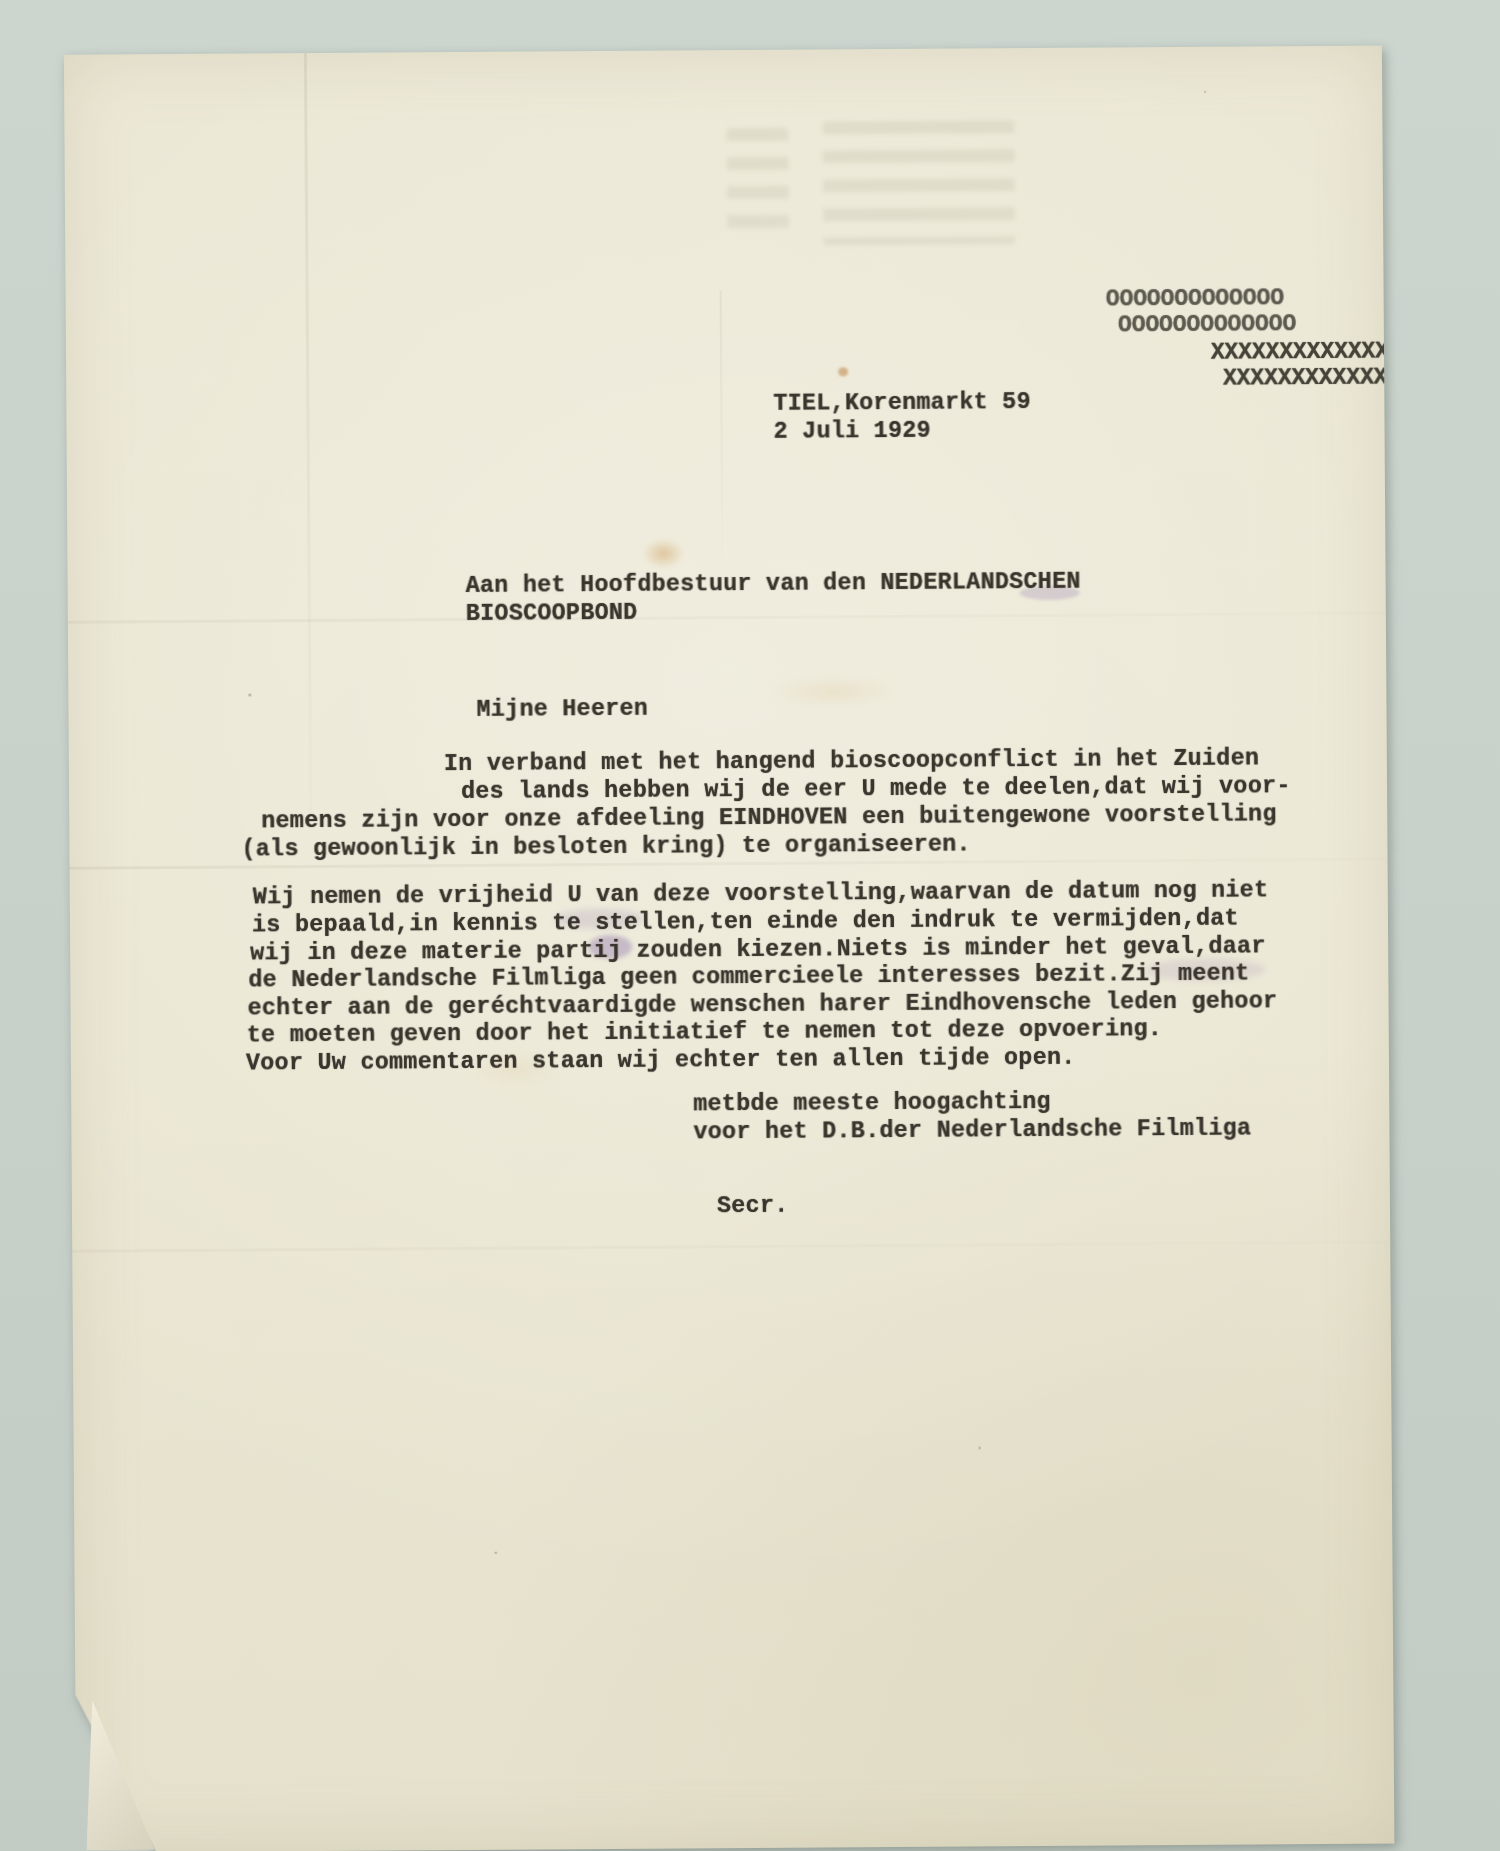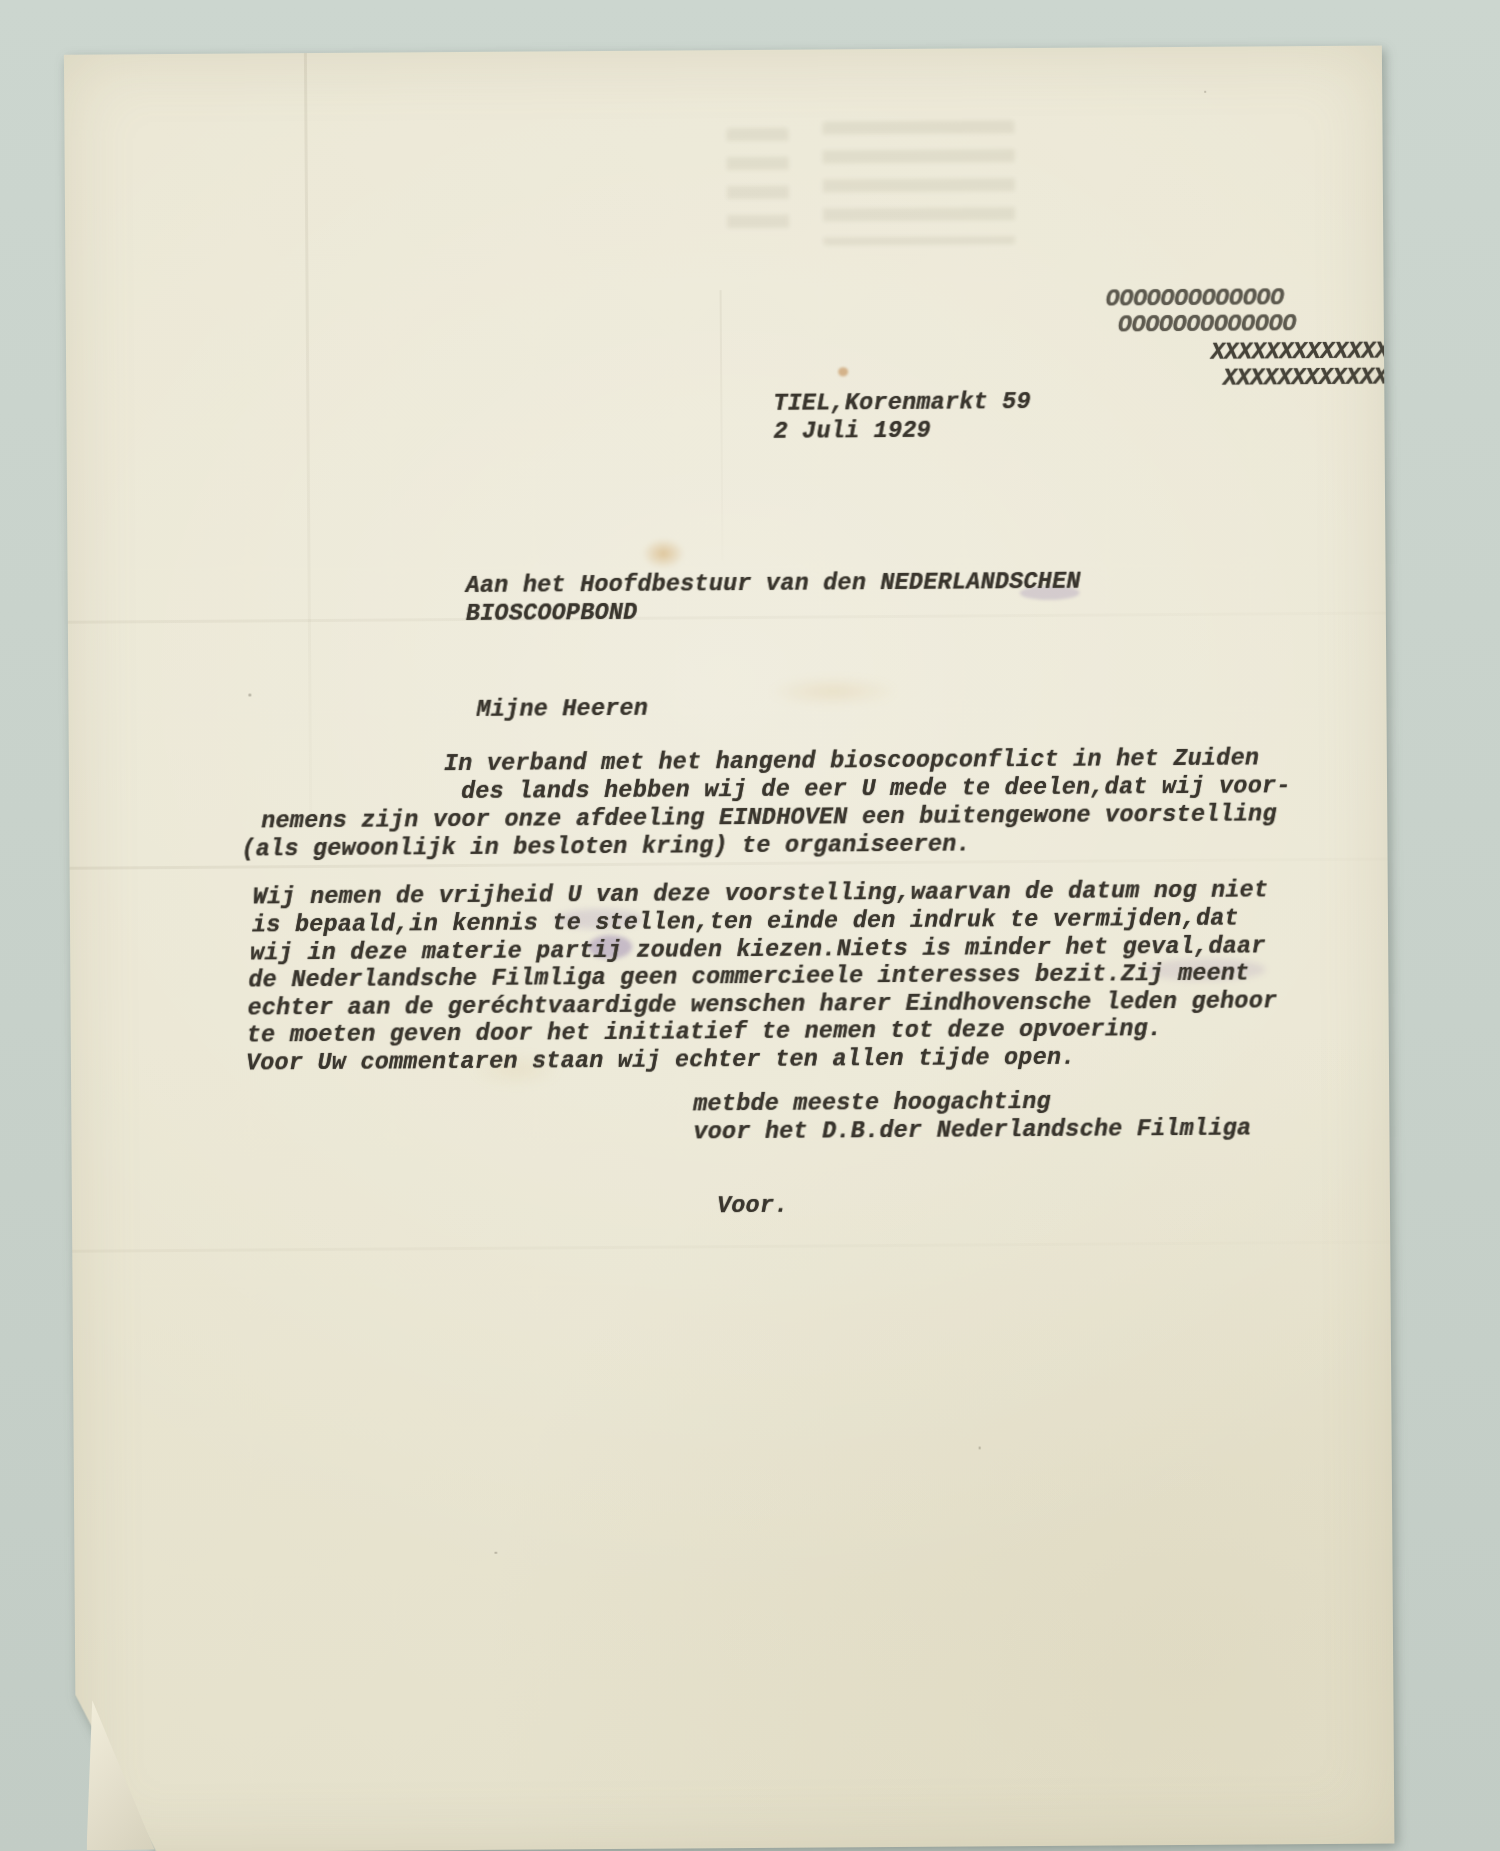--- a/index.html
+++ b/index.html
@@ -5,21 +5,20 @@
   html,body{margin:0;padding:0;}
   body{
     font-family:"Liberation Sans", sans-serif;
     background:#c3cdc6;
   }
   .scene{
     position:relative;
     width:1500px;height:1851px;
     overflow:hidden;
     background:linear-gradient(180deg,#ccd6cf 0%,#c7d1ca 55%,#c2ccc5 100%);
-    font-style:italic;
   }
   .paper-wrap{
     position:absolute;left:0;top:0;width:1500px;height:1851px;
     transform:rotate(-0.4deg);
     transform-origin:50% 50%;
     filter:drop-shadow(3px 4px 6px rgba(50,60,52,0.35));
   }
   .paper{
     position:absolute;left:70px;top:50px;
     width:1318px;height:1798px;
@@ -113,19 +112,19 @@
       <div class="line" style="left:183px;top:830px;">Wij nemen de vrijheid U van deze voorstelling,waarvan de datum nog niet</div>
       <div class="line" style="left:182px;top:858px;">is bepaald,in kennis te stellen,ten einde den indruk te vermijden,dat</div>
       <div class="line" style="left:180px;top:886px;">wij in deze materie partij zouden kiezen.Niets is minder het geval,daar</div>
       <div class="line" style="left:178px;top:913px;">de Nederlandsche Filmliga geen commercieele interesses bezit.Zij meent</div>
       <div class="line" style="left:177px;top:941px;">echter aan de geréchtvaardigde wenschen harer Eindhovensche leden gehoor</div>
       <div class="line" style="left:176px;top:968px;">te moeten geven door het initiatief te nemen tot deze opvoering.</div>
       <div class="line" style="left:175px;top:996px;">Voor Uw commentaren staan wij echter ten allen tijde open.</div>
 
       <div class="line" style="left:622px;top:1040px;">metbde meeste hoogachting</div>
       <div class="line" style="left:622px;top:1068px;">voor het D.B.der Nederlandsche Filmliga</div>
-      <div class="line" style="left:645px;top:1142px;">Voor.</div>
+      <div class="line" style="left:645px;top:1142px;">Secr.</div>
 
     </div>
   </div>
 
   <div class="flap"></div>
 </div>
 
 </body></html>

